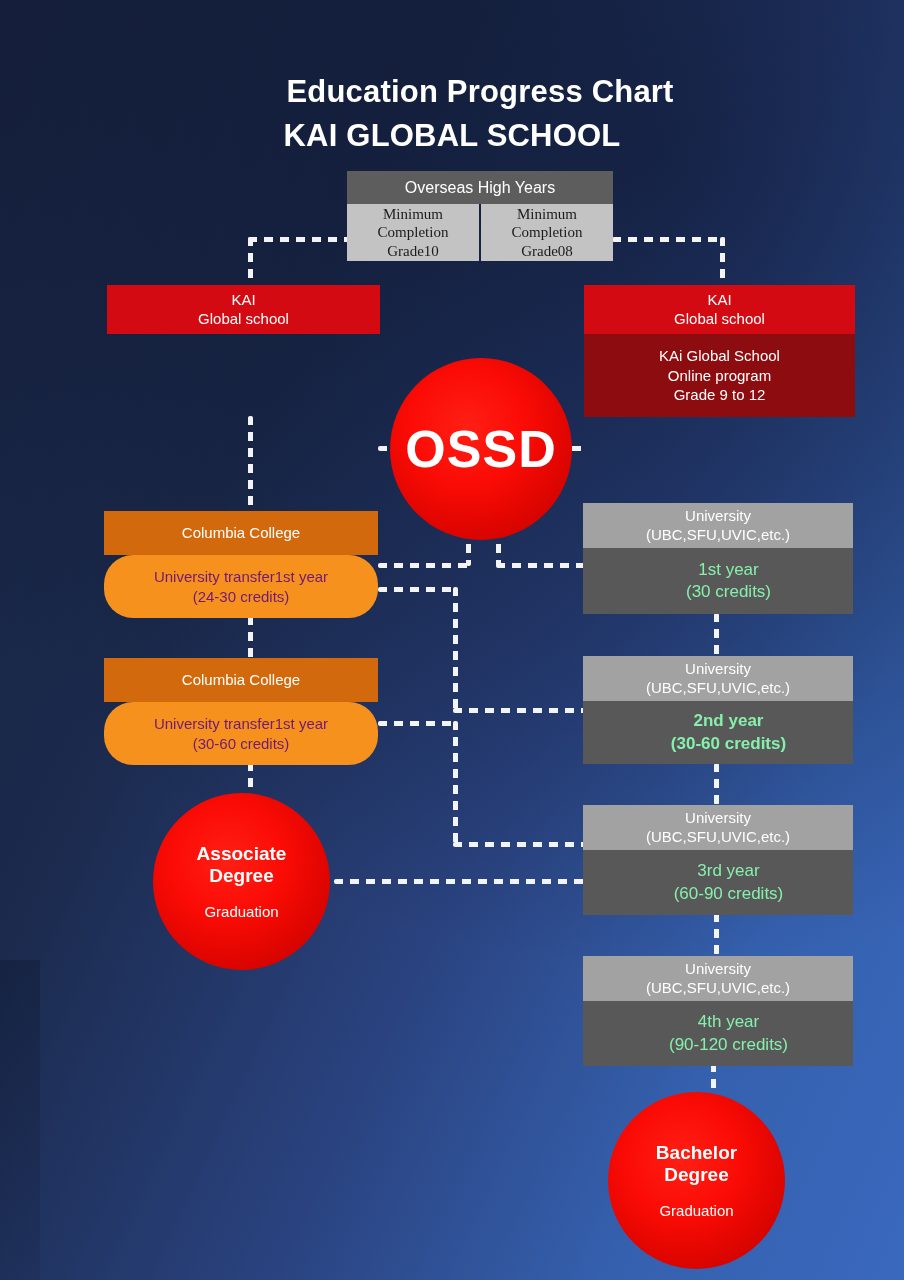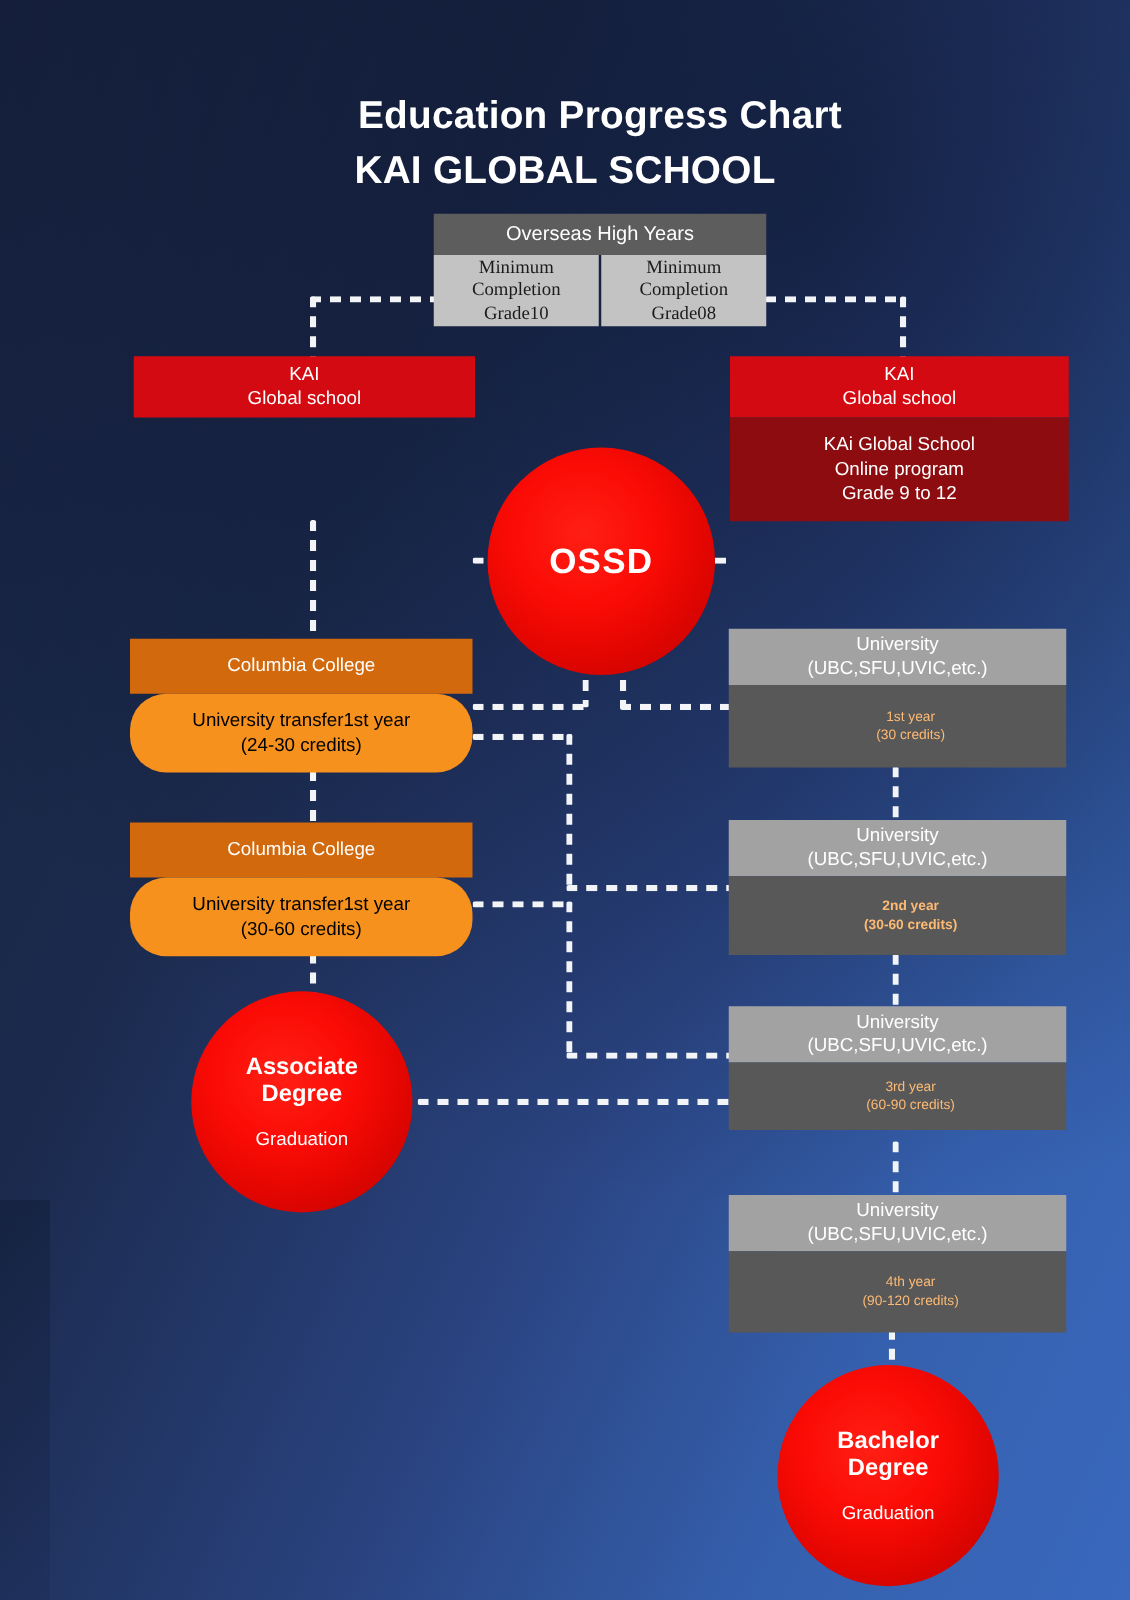--- a/index.html
+++ b/index.html
@@ -52,45 +52,45 @@
     box-sizing:border-box;
   }
   .grey-row{display:flex;width:100%;height:57px;gap:2px;font-family:Liberation Serif, serif;}
 
   
   .red-hd{background:#d40a12;color:#ffffff;font-size:15px;height:49px;}
   .red-bd{background:#8d0c10;color:#ffffff;font-size:15px;}
 
   
   .or-hd{background:#d2690d;color:#ffffff;font-size:15px;height:44px;}
-  .or-bd{background:#f6911e;color:#000000;font-size:15px;border-radius:29px;}
+  .or-bd{background:#f6911e;color:#701a75;font-size:15px;border-radius:29px;}
 
   
   .uni-hd{background:#a2a2a2;color:#ffffff;font-size:15px;height:45px;}
-  .uni-bd{background:#585858;color:#fdba74;font-size:11px;padding-left:21px;}
+  .uni-bd{background:#585858;color:#86efac;font-size:17px;padding-left:21px;}
 
   
   .circle{
     position:absolute;border-radius:50%;
     display:flex;flex-direction:column;align-items:center;justify-content:center;
     text-align:center;color:#fff;
     background:radial-gradient(circle at 42% 38%,#ff1f14 0%,#fb0b05 38%,#e00500 66%,#c90400 86%,rgba(190,4,0,.45) 97%,rgba(170,4,0,0) 100%);
     filter:blur(.2px);
   }
   .circle .c-main{font-weight:bold;line-height:1.16;}
   .circle .c-sub{font-weight:normal;}
 
   #ossd{left:390px;top:358px;width:182px;height:182px;}
-  #ossd .c-main{font-size:28px;letter-spacing:1px;}
+  #ossd .c-main{font-size:52px;letter-spacing:1px;}
 
   #assoc{left:153px;top:793px;width:177px;height:177px;}
   #assoc .c-main{font-size:19px;}
   #assoc .c-sub{font-size:15px;margin-top:16px;}
 
-  #bach{left:622px;top:1092px;width:177px;height:177px;}
+  #bach{left:608px;top:1092px;width:177px;height:177px;}
   #bach .c-main{font-size:19px;}
   #bach .c-sub{font-size:15px;margin-top:16px;}
 
   
   .dash-h{
     position:absolute;height:5px;
     background-image:linear-gradient(to right,#f2f4f8 0 9px,rgba(0,0,0,0) 9px 16px);
     background-size:16px 5px;background-repeat:repeat-x;
     border-radius:2px;
   }
@@ -185,21 +185,21 @@
     <div class="bd uni-bd" style="height:66px;">1st year<br>(30 credits)</div>
   </div>
 
   <div class="node" style="left:583px;top:656px;width:270px;height:108px;">
     <div class="hd uni-hd">University<br>(UBC,SFU,UVIC,etc.)</div>
     <div class="bd uni-bd" style="height:63px;font-weight:bold;">2nd year<br>(30-60 credits)</div>
   </div>
 
   <div class="node" style="left:583px;top:805px;width:270px;height:110px;">
     <div class="hd uni-hd">University<br>(UBC,SFU,UVIC,etc.)</div>
-    <div class="bd uni-bd" style="height:54px;">3rd year<br>(60-90 credits)</div>
+    <div class="bd uni-bd" style="height:65px;">3rd year<br>(60-90 credits)</div>
   </div>
 
   <div class="node" style="left:583px;top:956px;width:270px;height:110px;">
     <div class="hd uni-hd">University<br>(UBC,SFU,UVIC,etc.)</div>
     <div class="bd uni-bd" style="height:65px;">4th year<br>(90-120 credits)</div>
   </div>
 
   <div class="circle" id="assoc">
     <div class="c-main">Associate<br>Degree</div>
     <div class="c-sub">Graduation</div>

